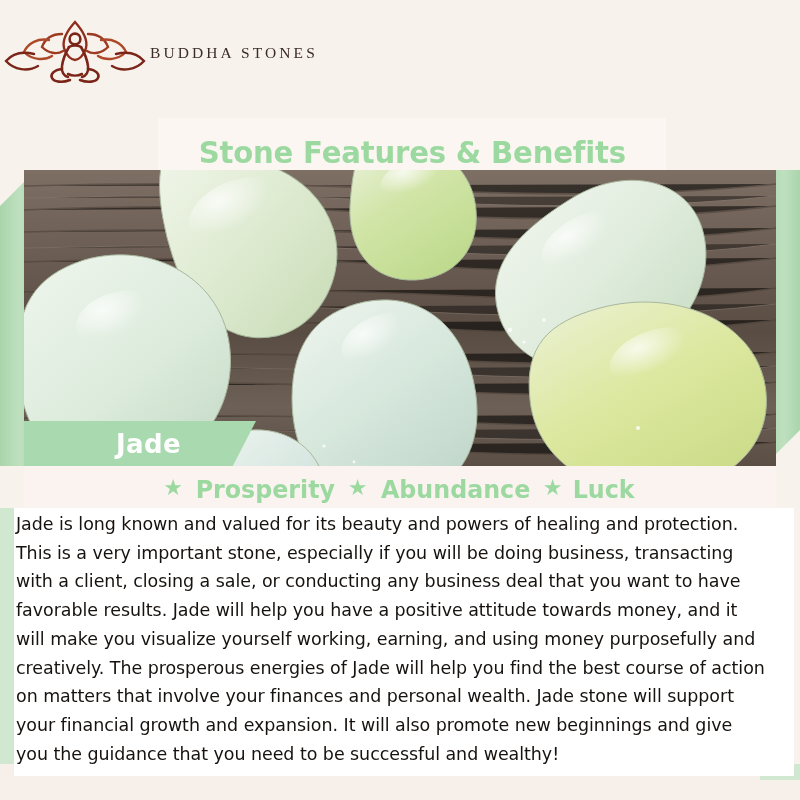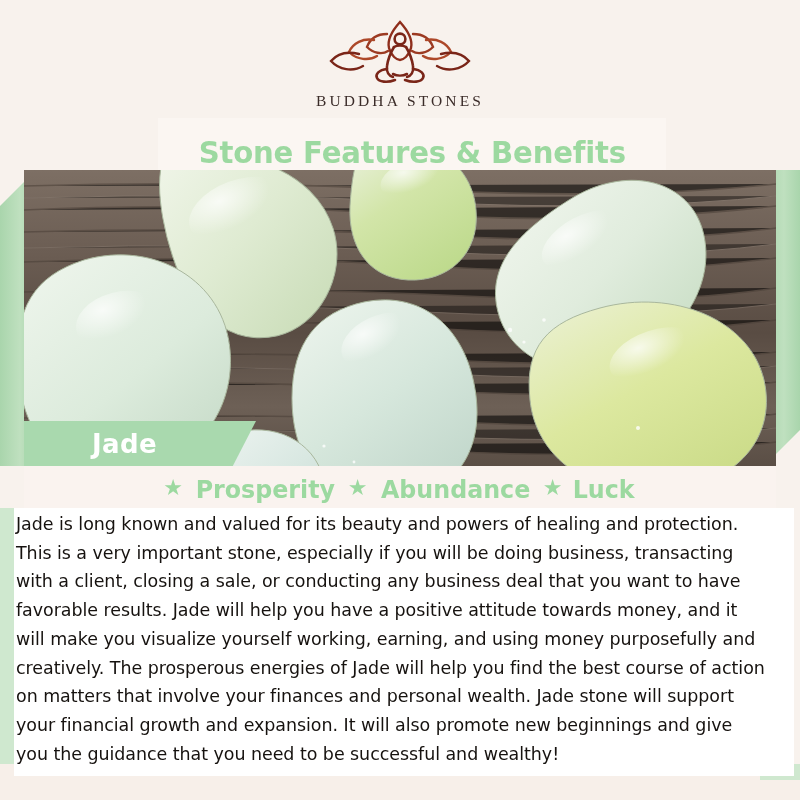--- a/index.html
+++ b/index.html
@@ -6,21 +6,21 @@
   body{
     width:800px;height:800px;overflow:hidden;
     background:#f8f2ed;
     font-family:"Liberation Sans", sans-serif;
     position:relative;
   }
   #root{position:relative;width:800px;height:800px;overflow:hidden;background:#f8f2ed;}
 
   
   .header{position:absolute;left:0;top:0;width:800px;height:170px;background:#f8f2ed;z-index:6;}
-  .logo-wrap{position:absolute;left:0;top:14px;width:800px;display:flex;flex-direction:column;align-items:center;}
+  .logo-wrap{position:absolute;left:0;top:14px;width:800px;display:flex;flex-direction:row;align-items:center;}
   .logo-mark{width:150px;height:72px;display:block;}
   .logo-word{
     margin-top:6px;font-family:"Liberation Serif", serif;
     font-size:15.5px;letter-spacing:3.1px;color:#3a2b28;font-weight:400;
   }
 
   
   .title-band{
     position:absolute;left:158px;top:118px;width:508px;height:52px;
     background:#fbf6f2;z-index:8;display:flex;align-items:flex-end;justify-content:center;
@@ -58,21 +58,21 @@
   .photo svg{display:block;width:752px;height:296px;}
 
   
   .jade-tag{
     position:absolute;left:24px;top:421px;width:232px;height:45px;z-index:7;
     background:#a9d9ae;
     clip-path:polygon(0 0,100% 0,90% 100%,0 100%);
     display:flex;align-items:center;
   }
   .jade-tag-label{
-    margin-left:68px;color:#ffffff;font-family:"DejaVu Sans",sans-serif;
+    margin-left:92px;color:#ffffff;font-family:"DejaVu Sans",sans-serif;
     font-weight:bold;font-size:26px;letter-spacing:0.4px;
   }
 
   
   .benefits-bg{
     position:absolute;left:24px;top:466px;width:752px;height:42px;background:#faf3ef;z-index:4;
   }
   .benefits{
     position:absolute;left:0;top:472px;width:800px;height:34px;z-index:7;
     display:flex;align-items:center;justify-content:center;gap:9px;

